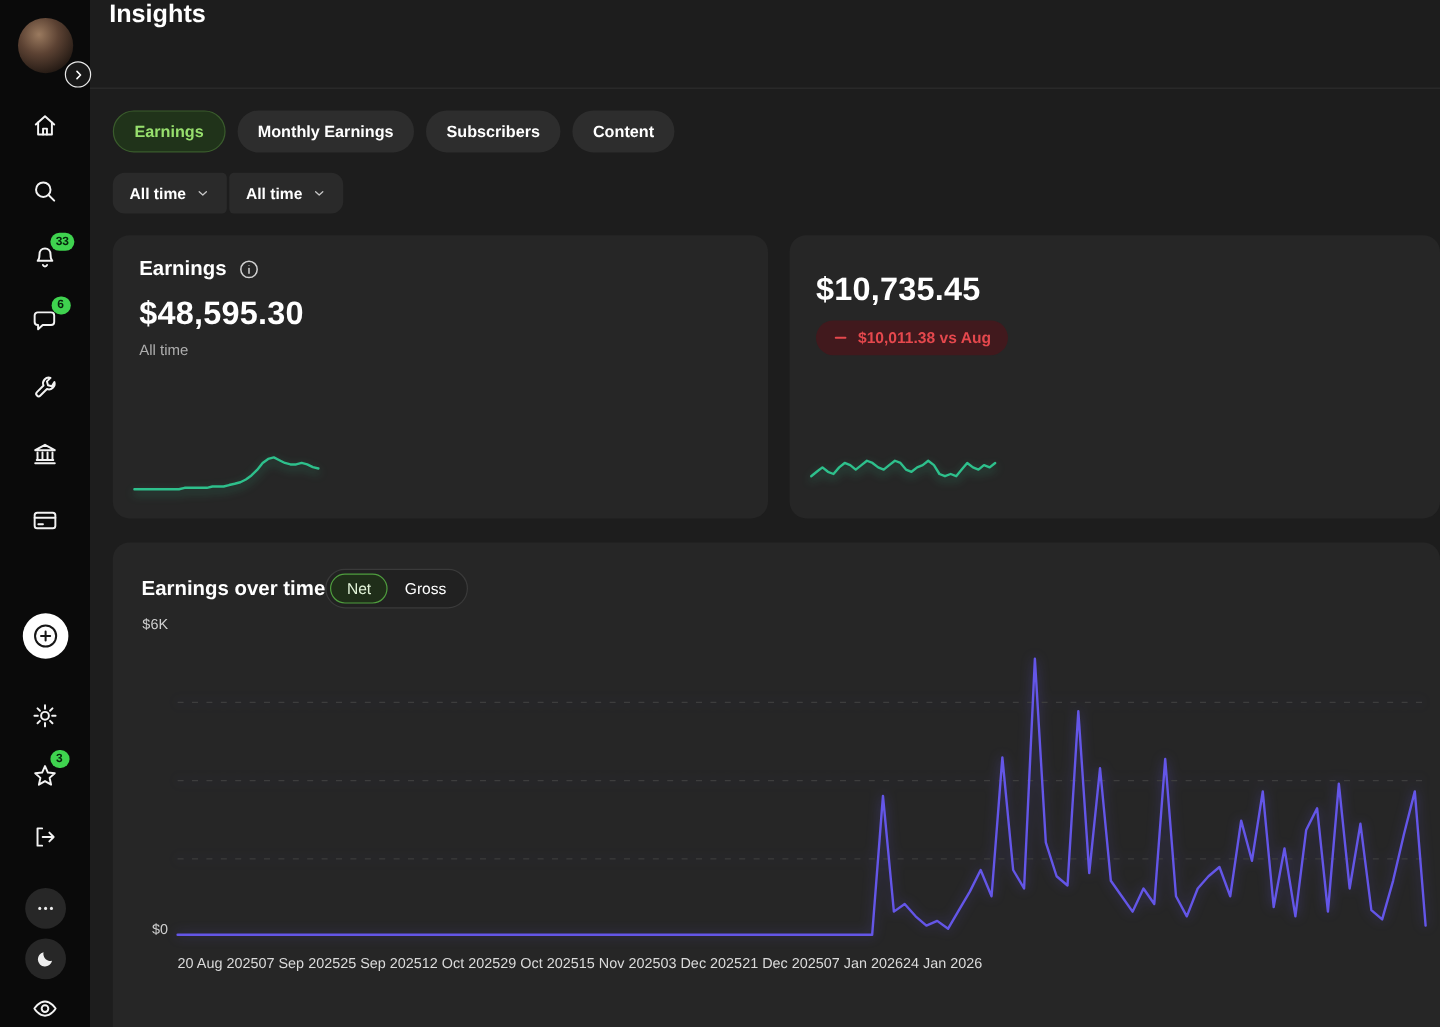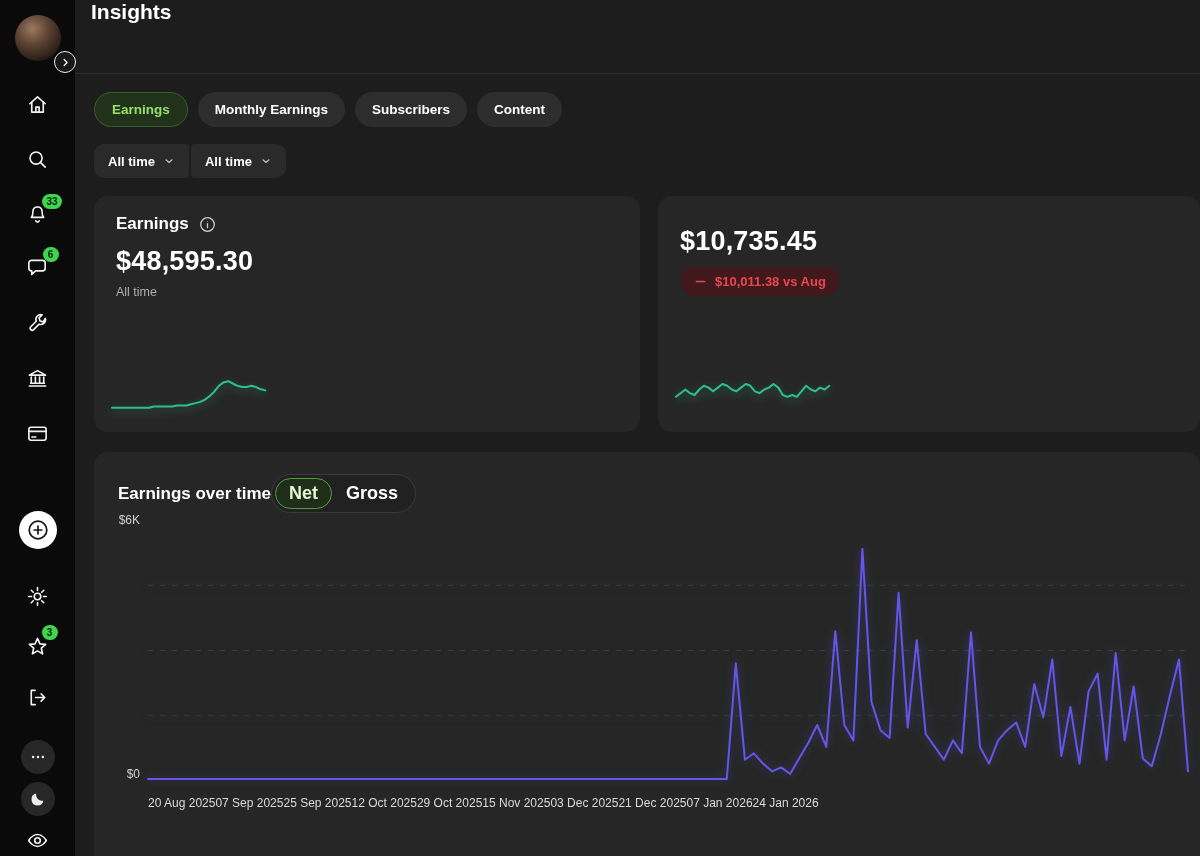--- a/index.html
+++ b/index.html
@@ -54,21 +54,21 @@
     border-radius:999px;padding:7px 14px;font-size:13px;font-weight:600}
   .spark{position:absolute;left:18px;right:22px;bottom:14px;height:46px;overflow:visible;
     filter:drop-shadow(0 3px 4px rgba(46,192,140,.45))}
   .spark polyline{fill:none;stroke:#2ec08c;stroke-width:2;vector-effect:non-scaling-stroke;
     stroke-linejoin:round;stroke-linecap:round}
 
   .chart-card{margin-top:20px;width:1106px;height:420px;padding:22px 24px}
   .chart-head{display:flex;align-items:center;}
   .chart-head h2{font-size:17px;font-weight:700}
   .toggle-group{display:flex;align-items:center;background:#212121;border:1px solid #3a3a3a;border-radius:999px;padding:3px}
-  .toggle{padding:5px 14px;border-radius:999px;font-size:18px;font-weight:700;color:#fff}
+  .toggle{padding:5px 14px;border-radius:999px;font-size:13px;font-weight:400;color:#fff}
   .toggle.active{border:1.5px solid #4f9e3e;background:#1f2e19;color:#e4f5da;padding:4px 13px}
   .ylab{position:absolute;width:36px;text-align:right;left:10px;font-size:12px;color:#d0d0d0}
   .ylab.top{top:61px}
   .ylab.bottom{top:315px}
   .mainchart{position:absolute;left:54px;top:68px;width:1040px;height:261px;overflow:visible;
     filter:drop-shadow(0 0 5px rgba(100,86,232,.4))}
   .mainchart polyline{fill:none;stroke:#6456e8;stroke-width:2;stroke-linejoin:round;stroke-linecap:round}
   .grid{stroke:#3d3d3d;stroke-dasharray:5 7;stroke-width:1}
   .x-labels{position:absolute;left:54px;top:344px;width:946px;display:flex;
     font-size:12px;color:#dadada}

